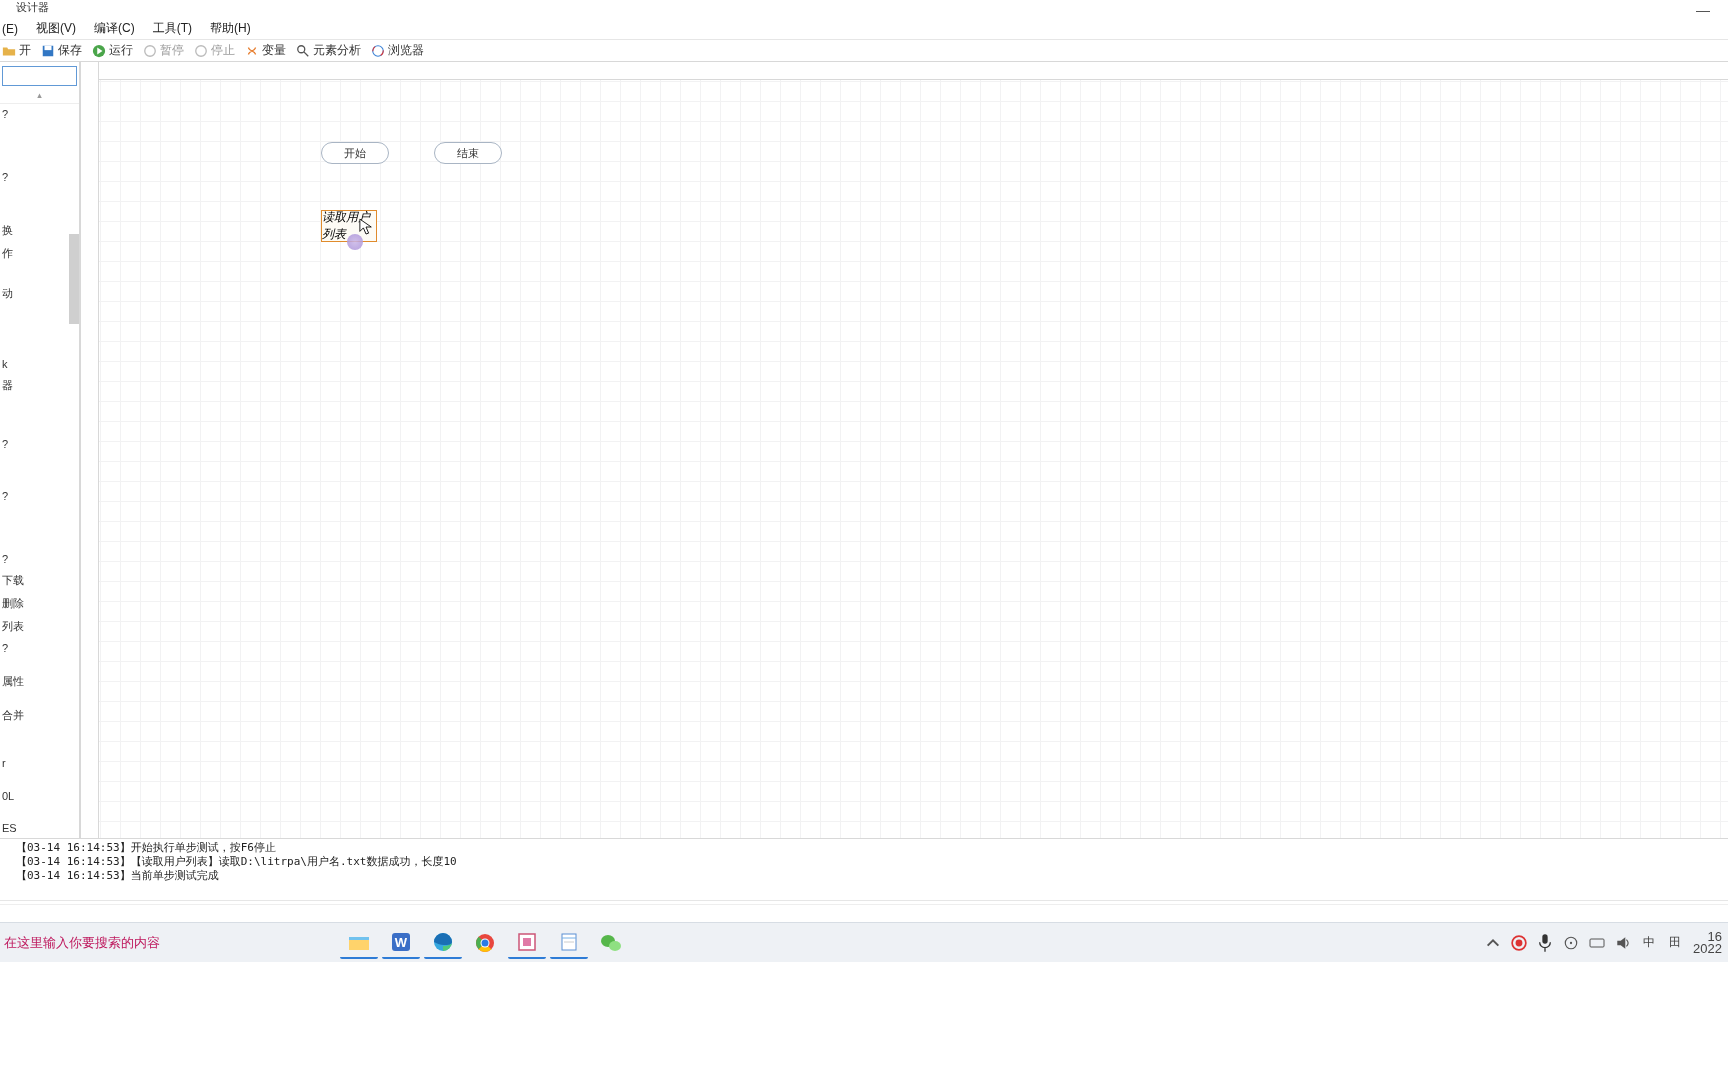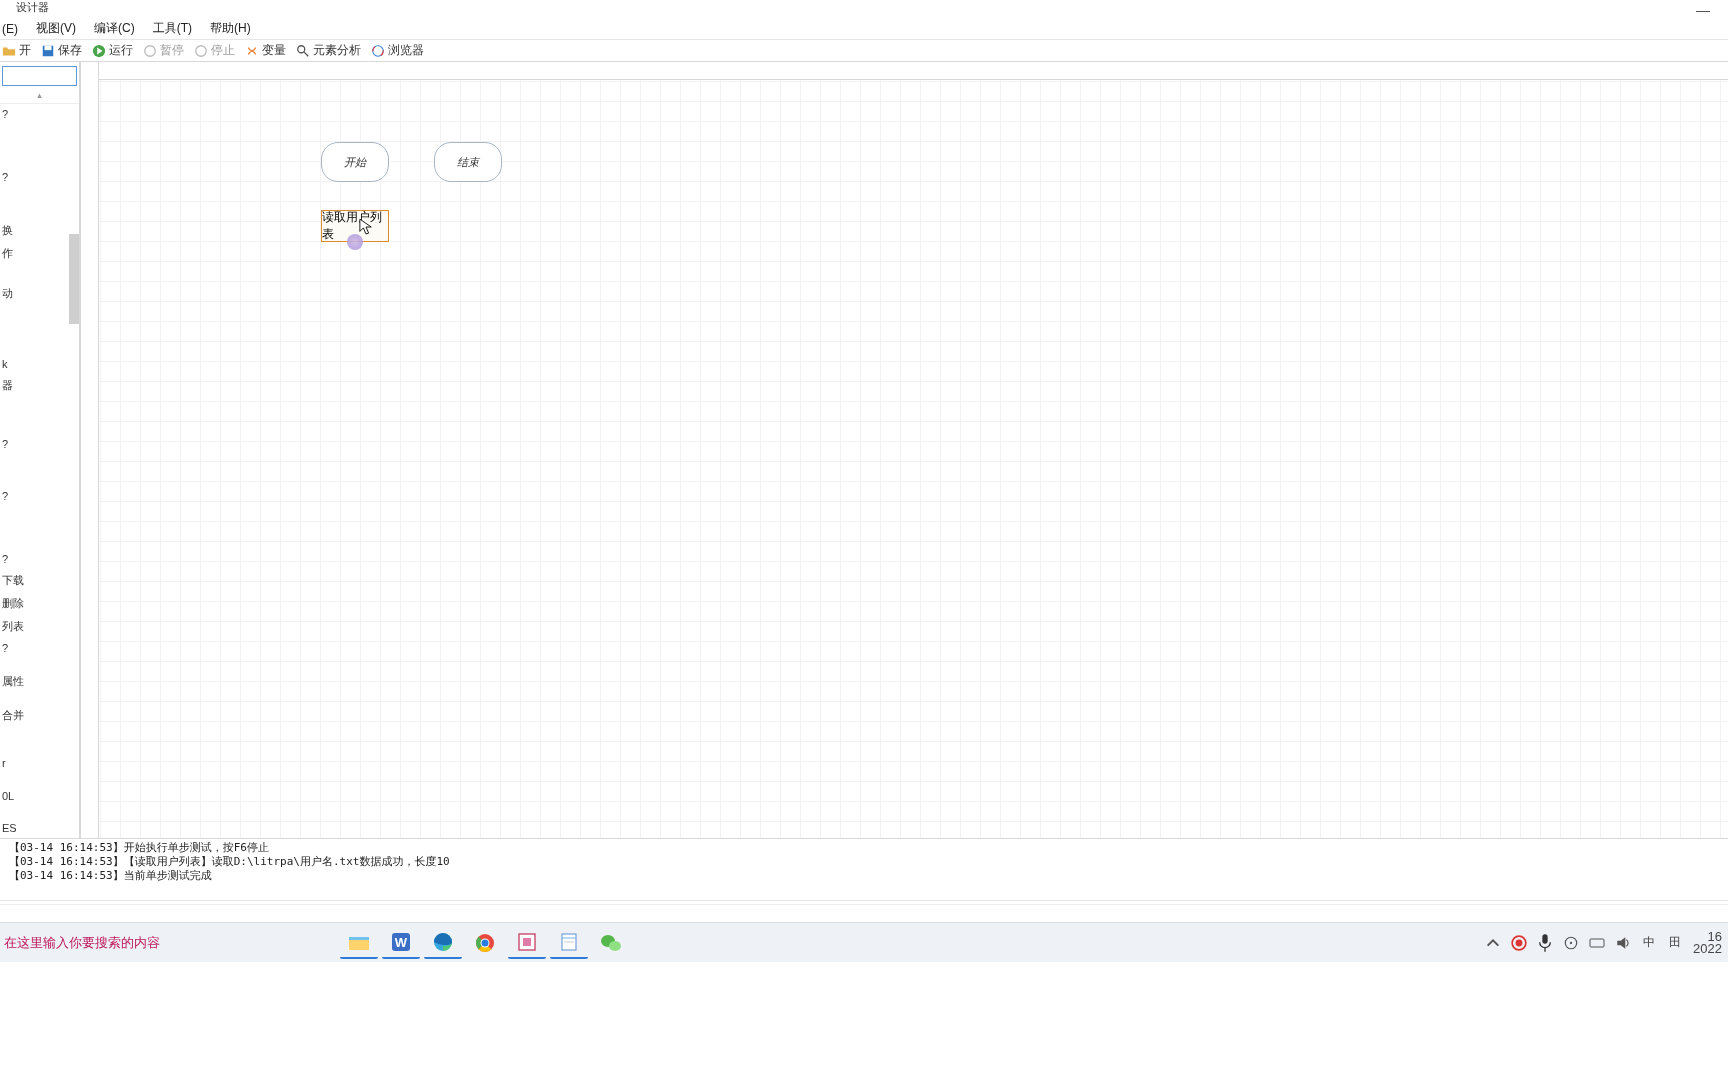--- a/index.html
+++ b/index.html
@@ -125,47 +125,47 @@
   .node {
     position: absolute;
     background: #ffffff;
     display: flex;
     align-items: center;
     justify-content: center;
     font-size: 11px;
     color: #333;
   }
   .node-start, .node-end {
-    width: 68px; height: 40px;
+    width: 68px; height: 22px;
     border: 1px solid #a9b5c4;
     border-radius: 17px;
-    font-style: italic;
   }
   .node-selected {
-    width: 68px; height: 32px;
+    width: 56px; height: 32px;
     border: 1.5px solid #e08b2c;
     background: #fdfbf5;
     position:absolute;
+    font-style:italic;
   }
   .cursor {
     position:absolute;
     width:14px;height:18px;
     pointer-events:none;
   }
   .cursor svg{width:100%;height:100%;}
   .indicator{
     position:absolute;width:16px;height:16px;border-radius:50%;
     background: radial-gradient(circle,#c9b5e6 0%,#b19adc 70%,transparent 100%);
     opacity:0.85;
   }
   .log {
     height: 62px;
     background: #ffffff;
     border-top: 1px solid #d8d8d8;
-    padding: 2px 9px;
+    padding: 2px 16px;
     font-size: 11px;
     font-family: "SimSun", monospace;
     color: #222;
     overflow:hidden;
   }
   .log div { line-height: 14px; white-space: nowrap; }
   .footer-gap{height:4px;background:#fff;border-top:1px solid #e6e6e6;}
   .bottombar {
     height: 18px;
     background: #ffffff;

